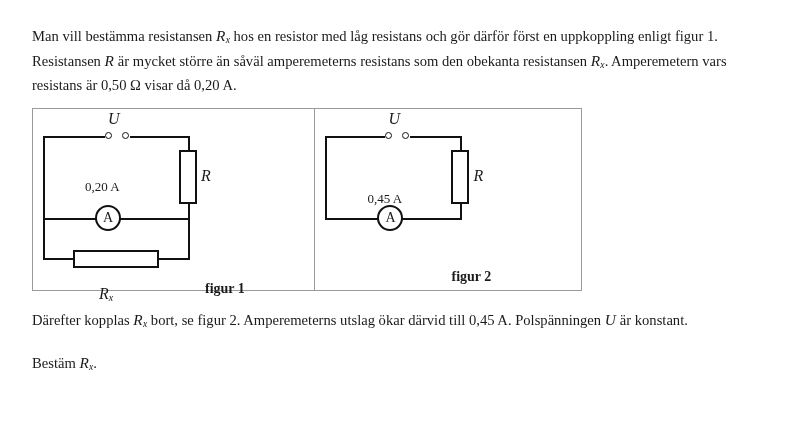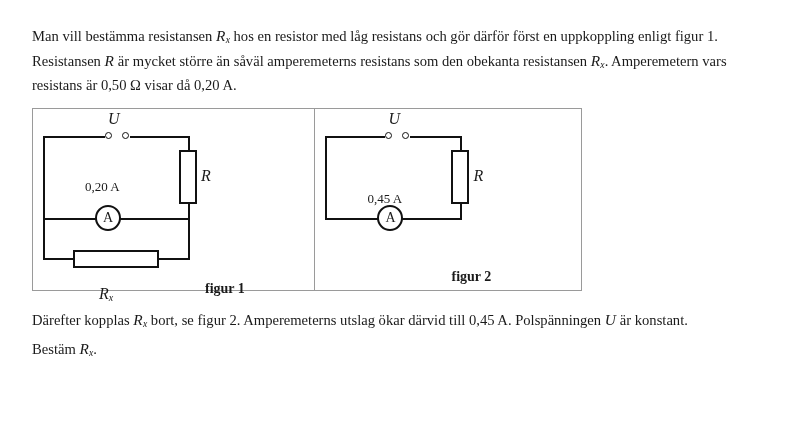--- a/index.html
+++ b/index.html
@@ -28,21 +28,21 @@
     text-align: left;
   }
   .para.top {
     width: 748px;
   }
   .para.mid {
     margin-top: 17px;
     width: 740px;
   }
   .para.bottom {
-    margin-top: 4px;
+    margin-top: 18px;
   }
   .mi {
     font-family: "Liberation Serif", serif;
     font-style: italic;
     font-size: 15.4px;
     letter-spacing: 0.2px;
   }
   .mi sub {
     font-size: 9.6px;
     font-style: italic;

